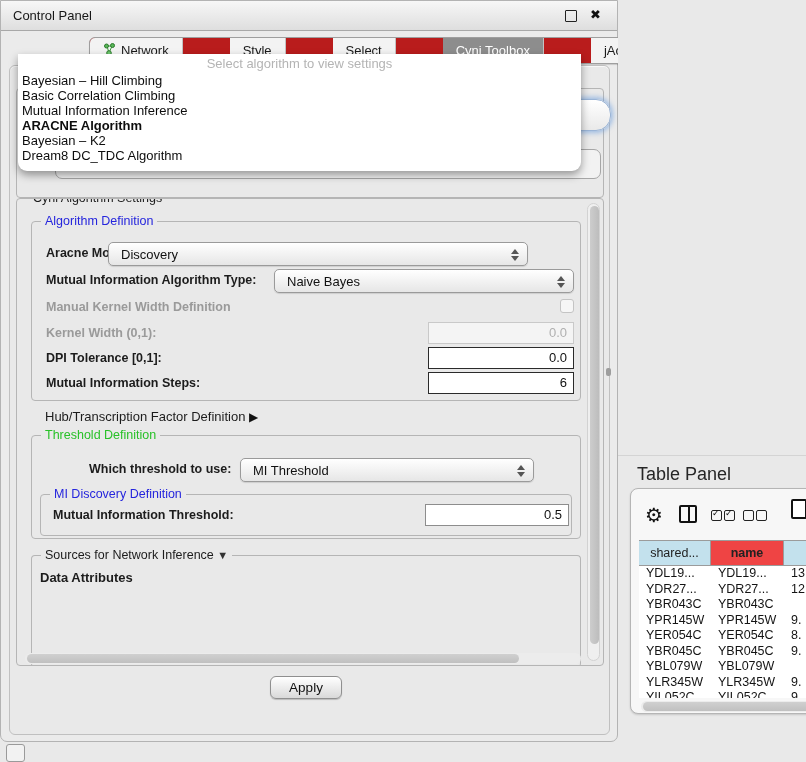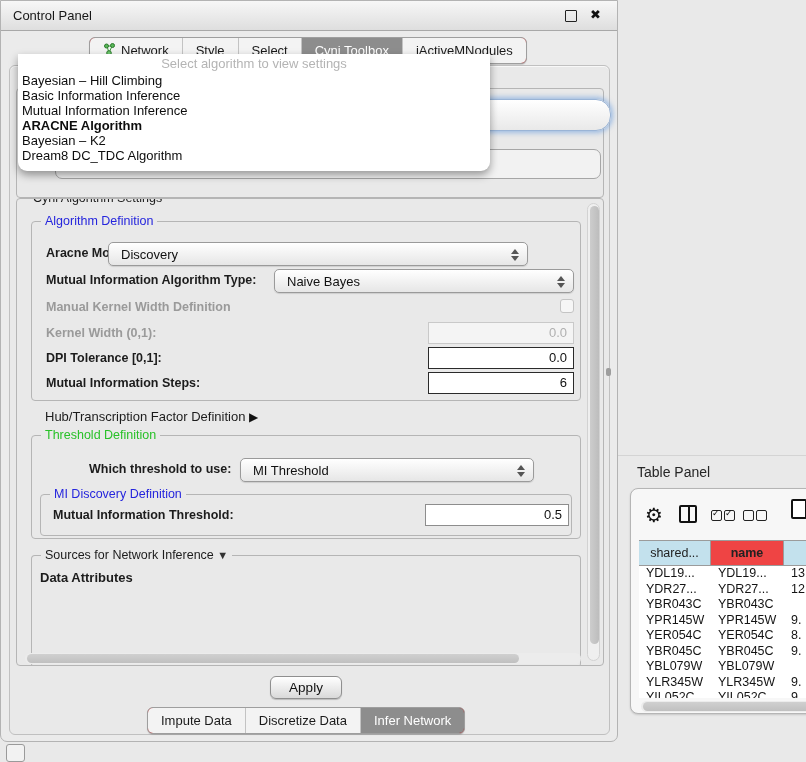--- a/index.html
+++ b/index.html
@@ -8,21 +8,21 @@
   
   #control-panel{position:absolute;left:0;top:0;width:618px;height:742px;background:#ebebeb;
      border:1px solid #b3b3b3;border-radius:0 0 7px 7px;box-sizing:border-box;}
   .titlebar{position:absolute;left:0;top:0;width:100%;height:30px;
      background:linear-gradient(#f7f7f7,#dedede);border-bottom:1px solid #a8a8a8;box-sizing:border-box;}
   .titlebar .ttl{position:absolute;left:12px;top:7px;font-size:13px;color:#161616;}
   .win-float{position:absolute;right:40px;top:9px;width:10px;height:10px;border:1.6px solid #222;border-radius:1px;}
   .win-close{position:absolute;right:16px;top:6px;font-size:13px;font-weight:bold;color:#111;}
   
   .tabstrip{position:absolute;display:flex;border:1px solid #9e9e9e;border-radius:6px;overflow:hidden;
-     background:#b91c1c;box-shadow:0 1px 1px rgba(0,0,0,.15);}
+     background:#b91c1c;box-shadow:0 1px 1px rgba(0,0,0,.15);gap:47px;}
   .tabstrip .tab{padding:4px 13px;font-size:13px;color:#1b1b1b;background:#f3f3f3;border-right:1px solid #c3c3c3;
      display:flex;align-items:center;gap:5px;white-space:nowrap;}
   .tabstrip .tab:last-child{border-right:none;}
   .tabstrip .tab.sel{background:#8d8d8d;color:#ffffff;}
   #top-tabs{left:88px;top:36px;height:25px;}
   #bottom-tabs{left:146px;top:706px;height:25px;}
   
   .content-panel{position:absolute;left:8px;top:64px;width:601px;height:670px;background:#e9e9e9;
      border:1px solid #c0c0c0;border-radius:6px;box-sizing:border-box;box-shadow:inset 0 1px 0 #f8f8f8;}
   .groupbox{position:absolute;border:1px solid #b5b5b5;border-radius:4px;box-sizing:border-box;}
@@ -38,21 +38,21 @@
   .combo .arrows .up{border-bottom:5px solid #555;}
   .combo .arrows .dn{border-top:5px solid #555;}
   .field{position:absolute;height:22px;background:#ffffff;border:1px solid #8d8d8d;box-sizing:border-box;
      font-size:13px;text-align:right;padding:2px 6px 0 8px;color:#111;}
   .field.strong{border:1.6px solid #2b2b2b;}
   .field.dis{background:#f4f4f4;border:1px solid #c9c9c9;color:#b0b0b0;}
   .checkbox{position:absolute;width:14px;height:14px;border:1.4px solid #c4c4c4;border-radius:3px;background:#f6f6f6;box-sizing:border-box;}
   .tri-right{display:inline-block;color:#111;font-size:12px;}
   .tri-down{display:inline-block;color:#333;font-size:11px;}
   
-  #algo-popup{position:absolute;left:17px;top:53px;width:472px;height:117px;background:#ffffff;
+  #algo-popup{position:absolute;left:17px;top:53px;width:563px;height:117px;background:#ffffff;
      border-radius:0 0 9px 9px;box-shadow:0 4px 9px rgba(0,0,0,.38);z-index:40;}
   #algo-popup .ph{height:19px;line-height:19px;text-align:center;color:#b4b4b4;font-size:13px;}
   #algo-popup .it{height:15px;line-height:15px;padding-left:4px;font-size:13px;color:#0d0d0d;white-space:nowrap;}
   #algo-popup .it.bold{font-weight:bold;}
   
   .ghost-combo1{position:absolute;left:52px;top:32px;width:548px;height:32px;border:1px solid #9ab4d6;border-radius:15px;
      background:linear-gradient(#ffffff,#e9e9e9);box-shadow:0 0 5px 2px rgba(95,150,220,.55);box-sizing:border-box;z-index:1;}
   .ghost-combo2{position:absolute;left:44px;top:82px;width:540px;height:30px;border:1px solid #a6a6a6;border-radius:7px;
      background:#f2f2f2;box-sizing:border-box;z-index:1;color:#a3a3a3;font-size:12.5px;padding:7px 0 0 18px;}
   
@@ -60,21 +60,21 @@
   .vthumb{position:absolute;background:linear-gradient(90deg,#cdcdcd,#bdbdbd);border-radius:6px;}
   .htrack{position:absolute;background:#ececec;border-radius:6px;}
   .hthumb{position:absolute;background:linear-gradient(#d0d0d0,#c0c0c0);border-radius:6px;}
   
   .btn{position:absolute;border:1px solid #8f8f8f;border-radius:6px;background:linear-gradient(#ffffff,#d9d9d9);
      font-size:13.5px;color:#111;text-align:center;box-shadow:0 1px 1px rgba(0,0,0,.2);}
   
   #net-backdrop{position:absolute;left:618px;top:0;width:188px;height:455px;background:#e9e9e9;}
   
   #table-region{position:absolute;left:618px;top:455px;width:188px;height:307px;background:#e9e9e9;border-top:1px solid #d4d4d4;}
-  #table-region .ptitle{position:absolute;left:19px;top:8px;font-size:14px;color:#262626;}
+  #table-region .ptitle{position:absolute;left:19px;top:8px;font-size:18px;color:#262626;}
   #table-card{position:absolute;left:12px;top:32px;width:196px;height:226px;background:#f7f7f7;
      border:1px solid #b5b5b5;border-radius:8px;box-sizing:border-box;box-shadow:0 1px 2px rgba(0,0,0,.15);}
   .ticon{position:absolute;color:#111;}
   .gear{left:14px;top:14px;font-size:20px;}
   .colicon{left:48px;top:16px;width:18px;height:18px;border:2px solid #111;border-radius:2px;box-sizing:border-box;}
   .colicon i{position:absolute;left:7px;top:0;width:2px;height:14px;background:#111;}
   .cb2{left:80px;top:21px;display:flex;gap:2px;}
   .cb2 span{width:9px;height:9px;border:1.3px solid #222;border-radius:2px;display:inline-block;position:relative;}
   .cb2.checked span:after{content:"✓";position:absolute;left:0px;top:-3px;font-size:9px;color:#111;}
   .cb2{position:absolute;}
@@ -211,39 +211,28 @@
       </div>
     </div>
 
     <div class="btn" style="left:260px;top:610px;width:70px;height:21px;line-height:21px;">Apply</div>
   </div>
 
   <div id="algo-popup">
     <div class="ph">Select algorithm to view settings</div>
     <div id="popup-items">
         <div class="it">Bayesian – Hill Climbing</div>
-        <div class="it">Basic Information Inference</div>
+        <div class="it">Basic Correlation Climbing</div>
         <div class="it">Mutual Information Inference</div>
         <div class="it bold">ARACNE Algorithm</div>
         <div class="it">Bayesian – K2</div>
         <div class="it">Dream8 DC_TDC Algorithm</div>
       </div>
   </div>
 
-  <div id="bottom-tabs" class="tabstrip">
-      <div class="tab">
-        <span>Impute Data</span>
-      </div>
-      <div class="tab">
-        <span>Discretize Data</span>
-      </div>
-      <div class="tab sel">
-        <span>Infer Network</span>
-      </div>
-    </div>
 </div>
 
 <div id="divider-dot"></div>
 
 <div id="net-backdrop">
   
 </div>
 
 <div id="table-region">
   <span class="ptitle">Table Panel</span>

